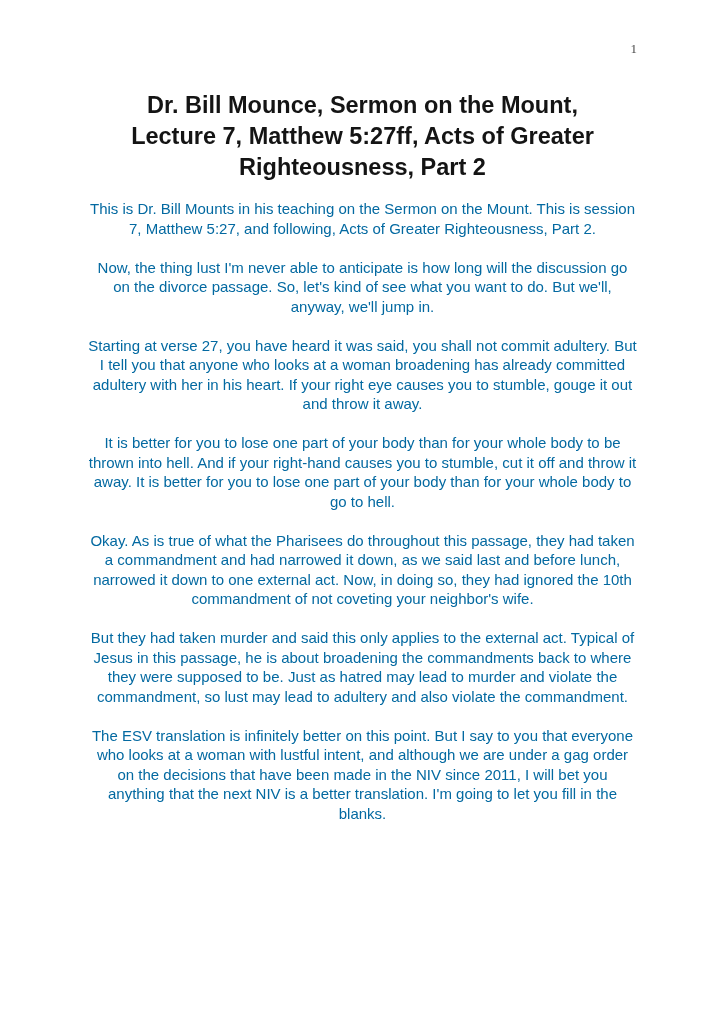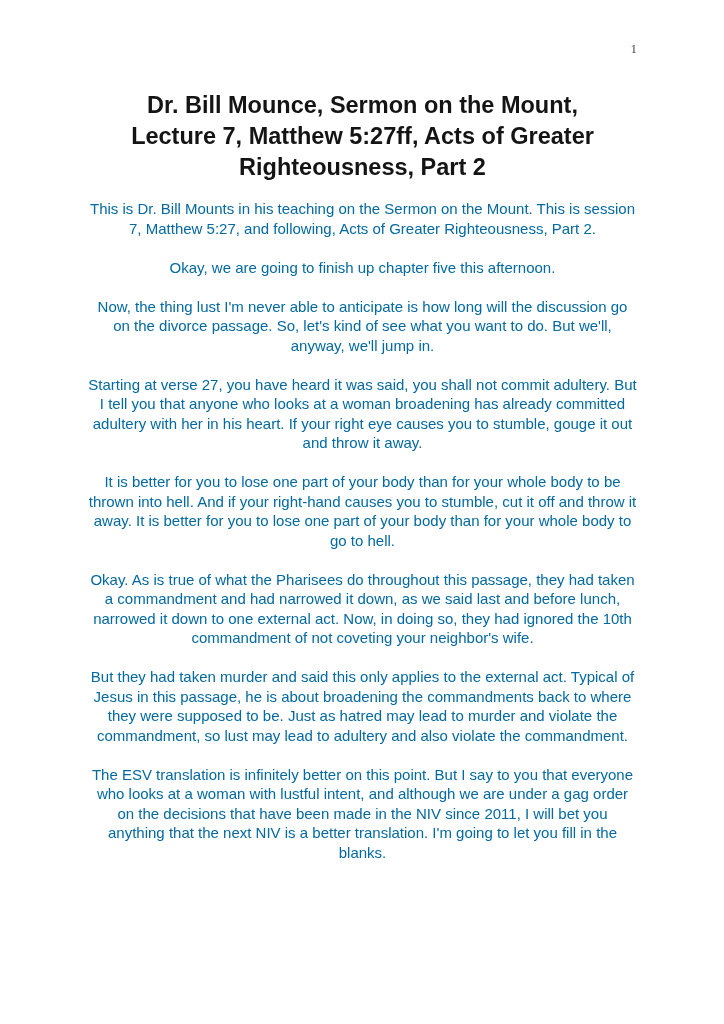--- a/index.html
+++ b/index.html
@@ -67,21 +67,20 @@
   <header class="doc-header">
     <h1 class="title">
       <span class="title-line">Dr. Bill Mounce, Sermon on the Mount,</span>
       <span class="title-line">Lecture 7, Matthew 5:27ff, Acts of Greater</span>
       <span class="title-line">Righteousness, Part 2</span>
     </h1>
   </header>
 
   <main class="doc-body">
     <p>This is Dr. Bill Mounts in his teaching on the Sermon on the Mount. This is session 7, Matthew 5:27, and following, Acts of Greater Righteousness, Part 2.</p>
-    <p>Okay, we are going to finish up chapter five this afternoon.</p>
     <p>Now, the thing lust I'm never able to anticipate is how long will the discussion go on the divorce passage. So, let's kind of see what you want to do. But we'll, anyway, we'll jump in.</p>
     <p>Starting at verse 27, you have heard it was said, you shall not commit adultery. But I tell you that anyone who looks at a woman broadening has already committed adultery with her in his heart. If your right eye causes you to stumble, gouge it out and throw it away.</p>
     <p>It is better for you to lose one part of your body than for your whole body to be thrown into hell. And if your right-hand causes you to stumble, cut it off and throw it away. It is better for you to lose one part of your body than for your whole body to go to hell.</p>
     <p>Okay. As is true of what the Pharisees do throughout this passage, they had taken a commandment and had narrowed it down, as we said last and before lunch, narrowed it down to one external act. Now, in doing so, they had ignored the 10th commandment of not coveting your neighbor's wife.</p>
     <p>But they had taken murder and said this only applies to the external act. Typical of Jesus in this passage, he is about broadening the commandments back to where they were supposed to be. Just as hatred may lead to murder and violate the commandment, so lust may lead to adultery and also violate the commandment.</p>
     <p>The ESV translation is infinitely better on this point. But I say to you that everyone who looks at a woman with lustful intent, and although we are under a gag order on the decisions that have been made in the NIV since 2011, I will bet you anything that the next NIV is a better translation. I'm going to let you fill in the blanks.</p>
   </main>
 
 </div>
 

